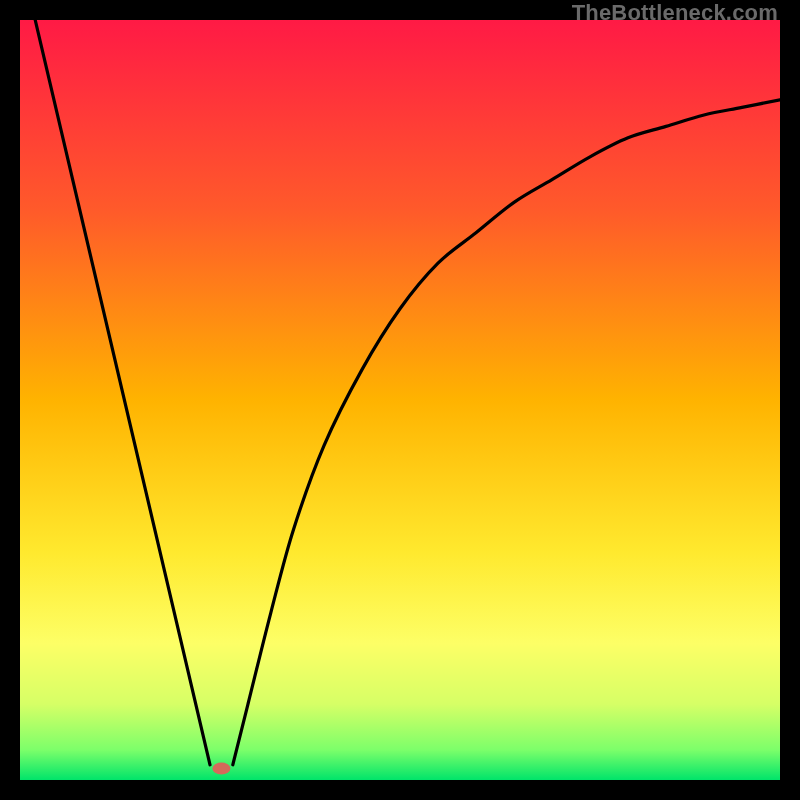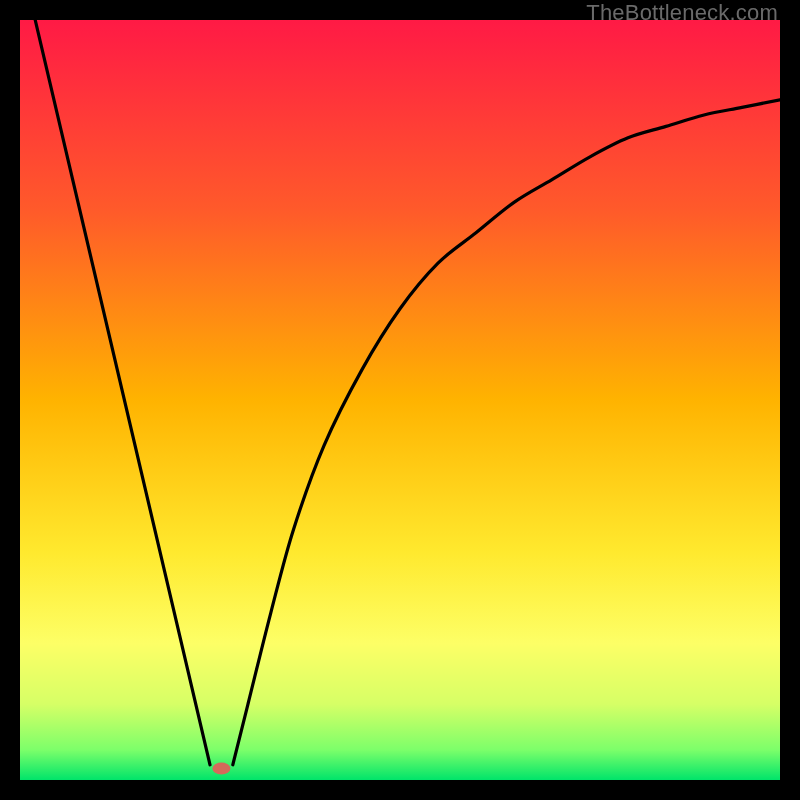--- a/index.html
+++ b/index.html
@@ -24,21 +24,21 @@
     left: 0;
     top: 0;
     width: 760px;
     height: 760px;
   }
   .watermark {
     position: absolute;
     top: 0px;
     right: 22px;
     font-size: 22px;
-    font-weight: 400;
+    font-weight: 700;
     color: #6a6a6a;
     letter-spacing: 0.2px;
     user-select: none;
   }
   svg { display: block; }
 </style>
 </head>
 <body>
 
 <div class="frame">

